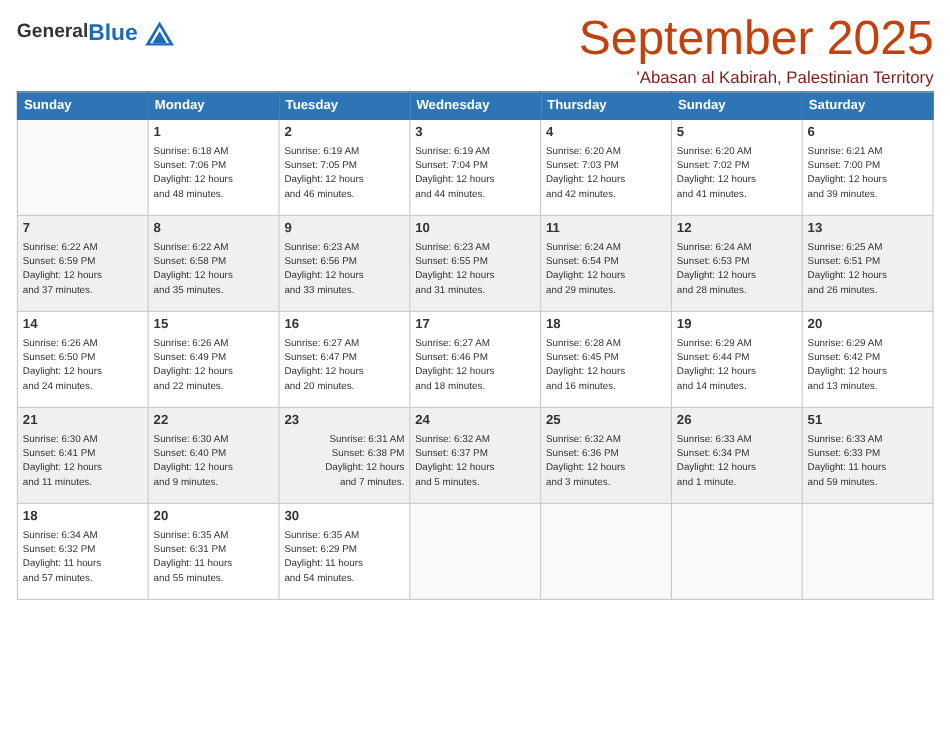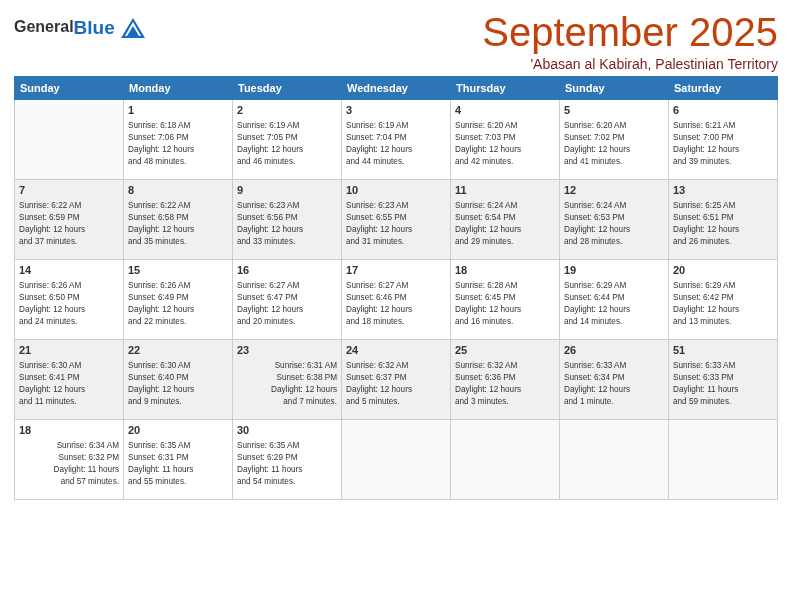--- a/index.html
+++ b/index.html
@@ -332,21 +332,21 @@
             <span class="day-number">51</span>
             <div class="day-info" style="white-space: pre-line;">Sunrise: 6:33 AM
 Sunset: 6:33 PM
 Daylight: 11 hours
 and 59 minutes.</div>
           </td>
         </tr>
         <tr>
           <td>
             <span class="day-number">18</span>
-            <div class="day-info" style="white-space: pre-line; text-align: right;">Sunrise: 6:34 AM
+            <div class="day-info" style="white-space: pre-line;">Sunrise: 6:34 AM
 Sunset: 6:32 PM
 Daylight: 11 hours
 and 57 minutes.</div>
           </td>
           <td>
             <span class="day-number">20</span>
             <div class="day-info" style="white-space: pre-line;">Sunrise: 6:35 AM
 Sunset: 6:31 PM
 Daylight: 11 hours
 and 55 minutes.</div>

